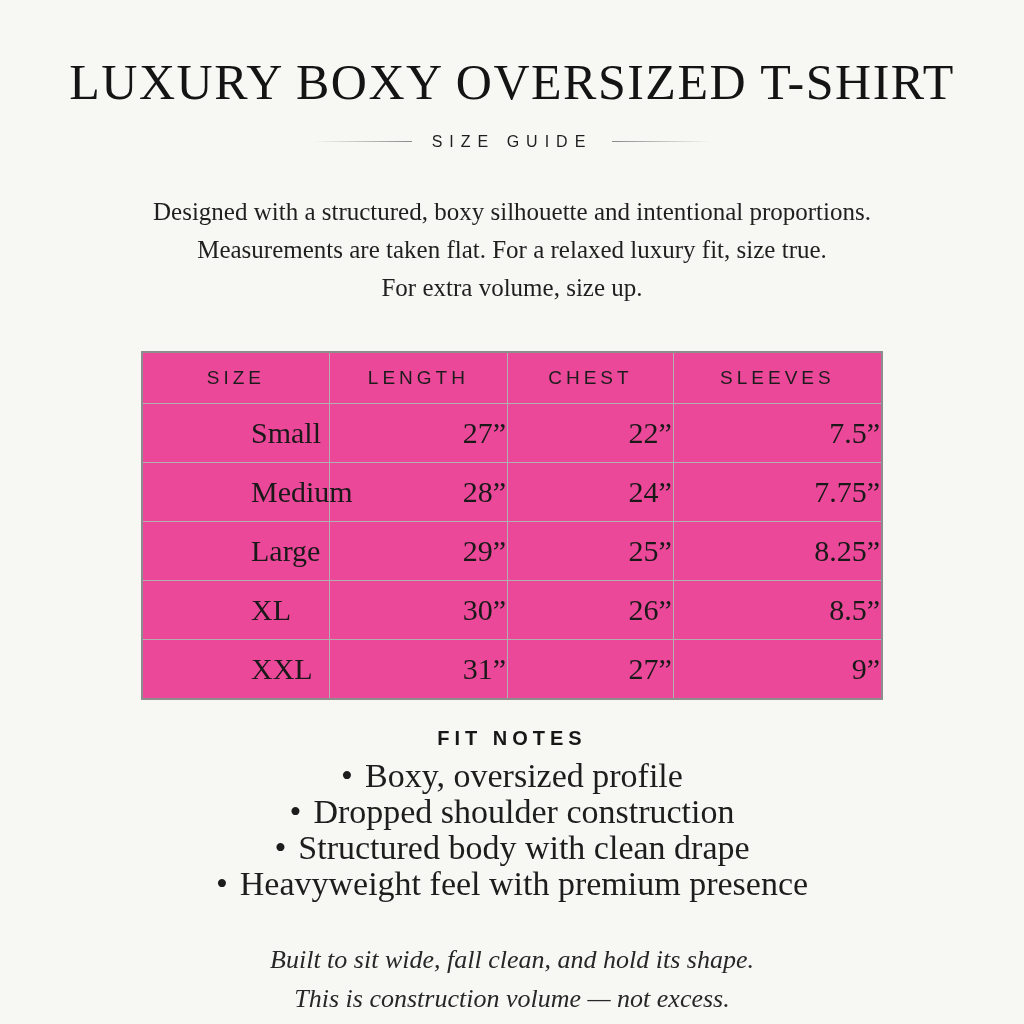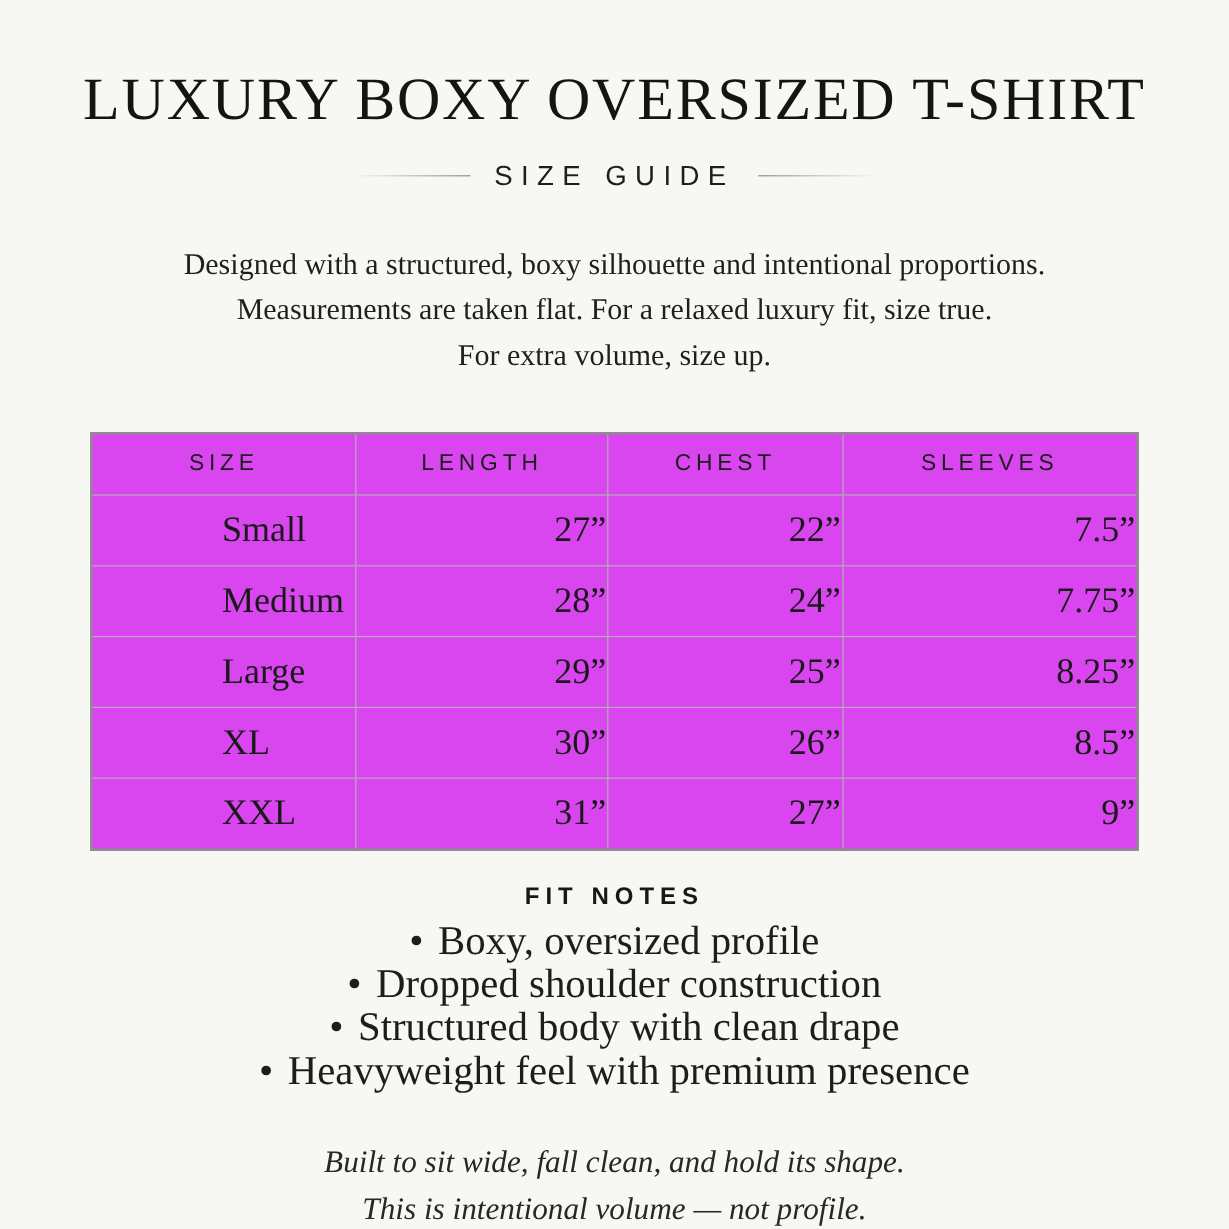--- a/index.html
+++ b/index.html
@@ -39,36 +39,36 @@
     gap: 20px;
   }
   .rule {
     height: 1px;
     width: 100px;
   }
   .rule-left  { background: linear-gradient(to left,  #8a8a8a, rgba(138,138,138,0)); }
   .rule-right { background: linear-gradient(to right, #8a8a8a, rgba(138,138,138,0)); }
   .subtitle {
     font-family: "Liberation Sans", sans-serif;
-    font-size: 23px;
+    font-size: 16px;
     letter-spacing: 7px;
     color: #1e1e1e;
   }
   .intro {
     margin-top: 42px;
     font-size: 25px;
     line-height: 38px;
     color: #1f1f1f;
   }
   table.size-table {
-    width: 874px;
+    width: 742px;
     margin: 44px auto 0 auto;
     border-collapse: collapse;
     border: 2px solid #8d8d8d;
-    background: #d946ef;
+    background: #ec4899;
     table-layout: fixed;
   }
   .size-table th {
     height: 48px;
     border: 1px solid #b0b0b0;
     font-family: "Liberation Sans", sans-serif;
     font-weight: 400;
     font-size: 19px;
     letter-spacing: 4px;
     color: #1c1c1c;
@@ -191,16 +191,16 @@
     <div class="fit-item">
       <span class="bullet">•</span><span>Structured body with clean drape</span>
     </div>
     <div class="fit-item">
       <span class="bullet">•</span><span>Heavyweight feel with premium presence</span>
     </div>
   </div>
 
   <div class="footer-note">
     <div>Built to sit wide, fall clean, and hold its shape.</div>
-    <div>This is intentional volume — not profile.</div>
+    <div>This is construction volume — not excess.</div>
   </div>
 
 </div>
 
 </body></html>

